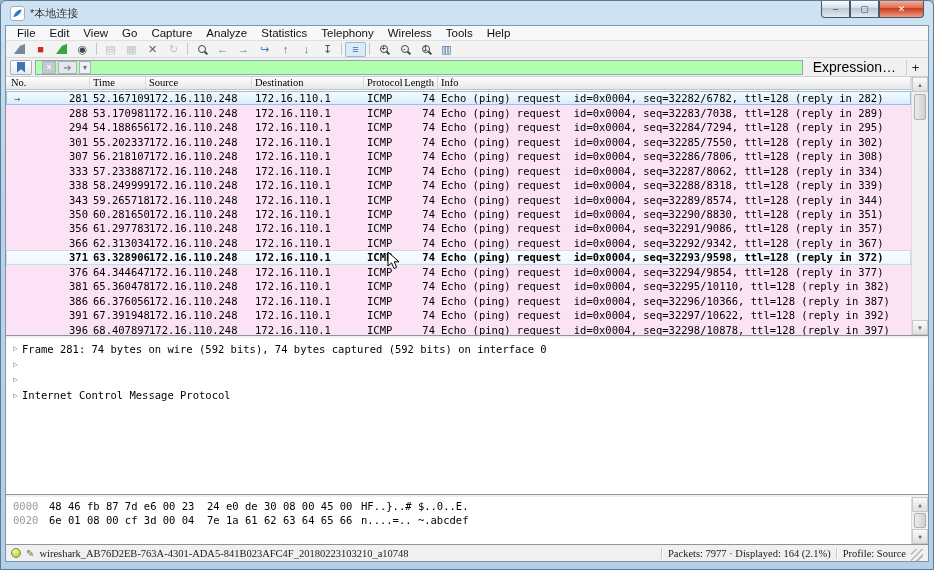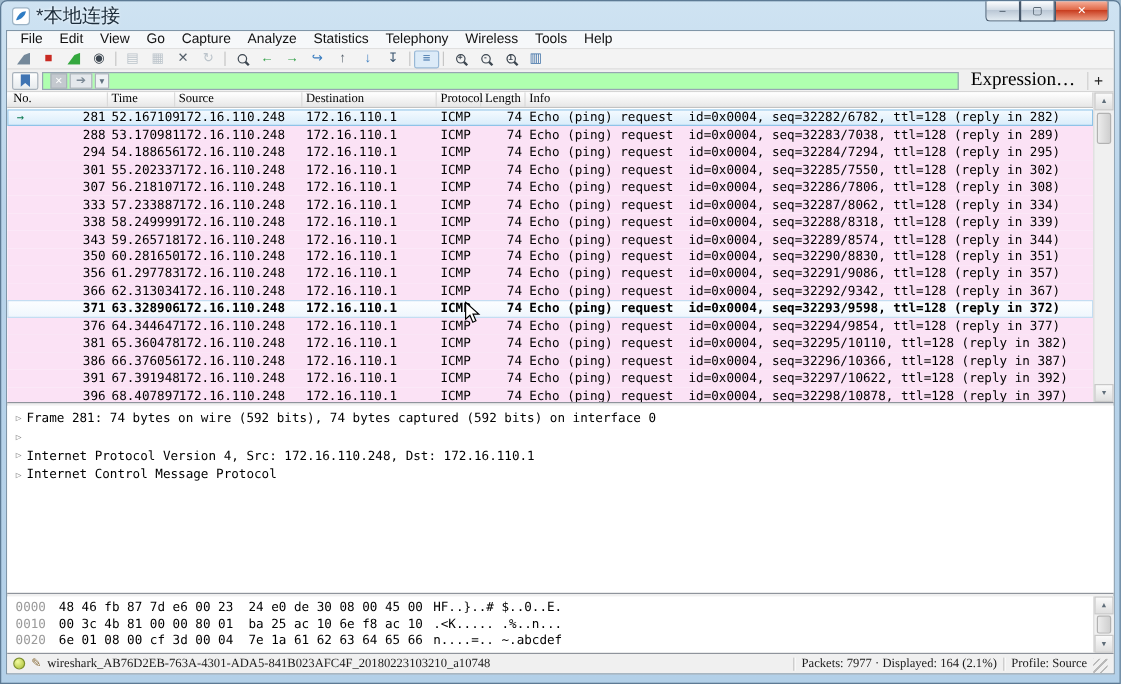--- a/index.html
+++ b/index.html
@@ -8,21 +8,21 @@
 
   .win { position:relative; width:934px; height:570px;
          background:linear-gradient(#cfe3f2,#b9d4ea 30%,#b3d0e8);
          border:1px solid #5d7a94; border-radius:6px 6px 0 0; }
 
   
   .titlebar { position:absolute; top:0; left:0; right:0; height:24px;
               display:flex; align-items:center; padding-left:9px; gap:5px; }
   .app-icon { width:15px; height:15px; background:#fff; border:1px solid #9db4c6;
               border-radius:3px; display:flex; align-items:center; justify-content:center; }
-  .title-text { font-size:16px; color:#1c2c3a; text-shadow:0 0 3px #fff; }
+  .title-text { font-size:11px; color:#1c2c3a; text-shadow:0 0 3px #fff; }
   .win-controls { position:absolute; top:0; right:9px; display:flex; }
   .wbtn { width:29px; height:17px; border:1px solid #47586b; border-top:none;
           background:linear-gradient(#fdfeff,#d2dce6 45%,#b9c6d4 46%,#e2ebf2);
           display:flex; align-items:center; justify-content:center;
           font-size:9px; color:#30404e; }
   .wbtn.first { border-radius:0 0 0 4px; }
   .wbtn.close { width:45px; color:#fff; border-radius:0 0 4px 0;
           background:linear-gradient(#f6b09b,#e06847 45%,#c73a1d 46%,#ef9d82); }
 
   
@@ -56,21 +56,21 @@
   .bm-shape { width:8px; height:11px; background:#3f74b3;
                clip-path:polygon(0 0,100% 0,100% 100%,50% 70%,0 100%); }
   .filter-input { flex:1; height:15px; background:var(--filter-green); border:1px solid #97a5b2;
                display:flex; align-items:center; padding-left:4px; position:relative;
                font-family:"Liberation Serif","DejaVu Serif",serif; font-size:11px; color:#000; }
   .f-btn { height:13px; display:flex; align-items:center; justify-content:center;
            border:1px solid #aab2ba; margin-left:2px; font-size:8px; }
   .f-clear { width:14px; background:#c4c9cf; color:#fff; }
   .f-apply { width:19px; background:#e4e8ec; color:#7c8a96; font-size:10px; }
   .f-drop  { width:12px; background:#eef1f4; color:#60707e; margin-right:2px; }
-  .expr-btn { font-family:Liberation Serif, serif; font-size:16px;
+  .expr-btn { font-family:Liberation Sans, sans-serif; font-size:14px;
               color:#000; padding:0 7px; }
   .add-btn { width:18px; text-align:center; border-left:1px solid #cfcfcf;
              font-size:13px; color:#222; }
 
   
   .plist { position:relative; height:259px; background:#fff; border-bottom:1px solid #8f949c; }
   .phead { height:13px; display:flex; background:linear-gradient(#ffffff,#e7e7e7);
            border-bottom:1px solid #c2c2c2; padding-left:4px; margin-right:17px;
            font-family:"Liberation Serif","DejaVu Serif",serif; font-size:10.5px; color:#000; }
   .phead .hc { border-right:1px solid #dadada; padding-left:3px; line-height:12px; white-space:pre; }
@@ -279,28 +279,27 @@
       <div class="vscroll">
         <div class="sb-btn up">▲</div>
         <div class="sb-thumb" style="top:17px;height:26px;"></div>
         <div class="sb-btn down">▼</div>
       </div>
     </div>
 
     <div class="pdetail">
         <div class="dline"><span class="d-arrow">▷</span><span>Frame 281: 74 bytes on wire (592 bits), 74 bytes captured (592 bits) on interface 0</span></div>
         <div class="dline"><span class="d-arrow">▷</span></div>
-        <div class="dline"><span class="d-arrow">▷</span><span>Internet Protocol Version 4, Src: 172.16.110.248, Dst: 172.16.110.1</span></div>
+        <div class="dline"><span class="d-arrow">▷</span></div>
         <div class="dline"><span class="d-arrow">▷</span><span>Internet Control Message Protocol</span></div>
       </div>
 
     <div class="phex">
       <div id="hexlines">
           <div class="hline"><span class="h-off">0000</span><span class="h-hex">48 46 fb 87 7d e6 00 23  24 e0 de 30 08 00 45 00</span><span class="h-ascii">HF..}..# $..0..E.</span></div>
-          <div class="hline"><span class="h-off">0010</span><span class="h-hex">00 3c 4b 81 00 00 80 01  ba 25 ac 10 6e f8 ac 10</span><span class="h-ascii">.&lt;K..... .%..n...</span></div>
           <div class="hline"><span class="h-off">0020</span><span class="h-hex">6e 01 08 00 cf 3d 00 04  7e 1a 61 62 63 64 65 66</span><span class="h-ascii">n....=.. ~.abcdef</span></div>
         </div>
       <div class="vscroll">
         <div class="sb-btn up">▲</div>
         <div class="sb-thumb" style="top:16px;height:15px;"></div>
         <div class="sb-btn down">▼</div>
       </div>
     </div>
 
     <div class="statusbar">

